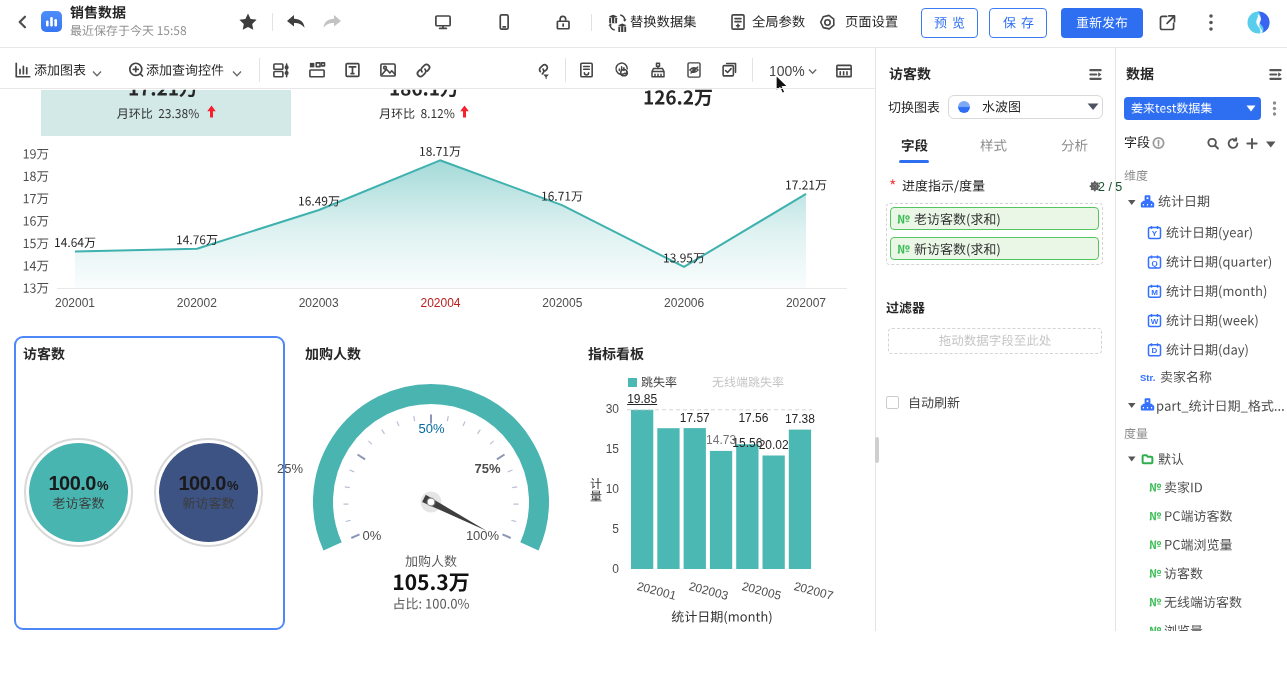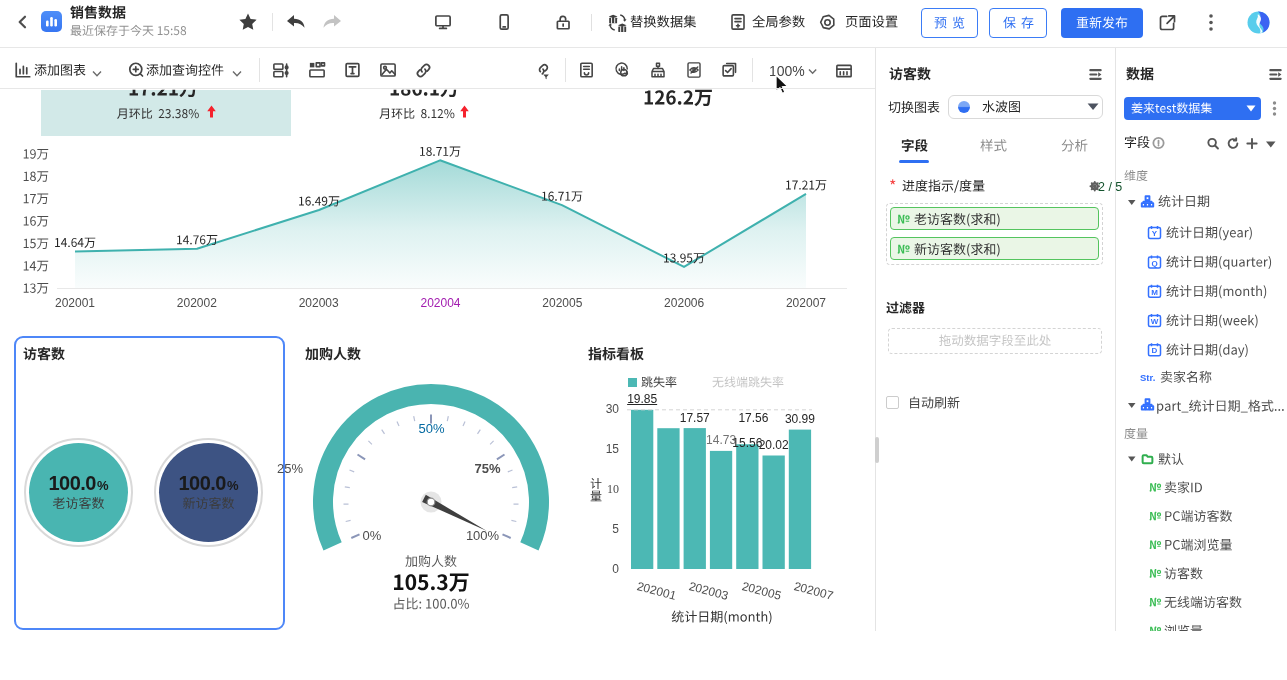--- a/index.html
+++ b/index.html
@@ -93,49 +93,49 @@
     <div style="position:absolute;left:890px;top:207px;width:209px;height:23px;border:1px solid #54c45e;border-radius:4px;background:#eaf6e6"></div>
     <div style="position:absolute;left:890px;top:237px;width:209px;height:23px;border:1px solid #54c45e;border-radius:4px;background:#eaf6e6"></div>
     <div style="position:absolute;left:888px;top:328px;width:214px;height:26px;border:1px dashed #d4d4d4;border-radius:4px"></div>
     <div style="position:absolute;left:886px;top:396px;width:13px;height:13px;border:1px solid #ccc;border-radius:2px;background:#fff"></div>
     <div style="position:absolute;left:876px;top:641px;width:239px;height:39px;background:#2e6ff2"></div>
     <div style="position:absolute;left:1124px;top:97px;width:137px;height:23px;border-radius:4px;background:#2e6ff2"></div>
     <div style="position:absolute;left:769px;top:62px;font-size:14px;color:#454545;line-height:18px;white-space:nowrap;">100%</div>
     <div style="position:absolute;left:-25.0px;top:294.5px;width:200px;text-align:center;font-size:12px;color:#4d4d4d;line-height:16px;white-space:nowrap;">202001</div>
     <div style="position:absolute;left:96.82999999999998px;top:294.5px;width:200px;text-align:center;font-size:12px;color:#4d4d4d;line-height:16px;white-space:nowrap;">202002</div>
     <div style="position:absolute;left:218.65999999999997px;top:294.5px;width:200px;text-align:center;font-size:12px;color:#4d4d4d;line-height:16px;white-space:nowrap;">202003</div>
-    <div style="position:absolute;left:340.49px;top:294.5px;width:200px;text-align:center;font-size:12px;color:#a21caf;line-height:16px;white-space:nowrap;">202004</div>
+    <div style="position:absolute;left:340.49px;top:294.5px;width:200px;text-align:center;font-size:12px;color:#b91c1c;line-height:16px;white-space:nowrap;">202004</div>
     <div style="position:absolute;left:462.31999999999994px;top:294.5px;width:200px;text-align:center;font-size:12px;color:#4d4d4d;line-height:16px;white-space:nowrap;">202005</div>
     <div style="position:absolute;left:584.15px;top:294.5px;width:200px;text-align:center;font-size:12px;color:#4d4d4d;line-height:16px;white-space:nowrap;">202006</div>
     <div style="position:absolute;left:705.98px;top:294.5px;width:200px;text-align:center;font-size:12px;color:#4d4d4d;line-height:16px;white-space:nowrap;">202007</div>
     <div style="position:absolute;left:31px;top:472px;width:95px;display:flex;justify-content:center;align-items:baseline;font-weight:bold;color:#1a1a1a">
       <span style="font-size:20px;letter-spacing:-0.5px">100.0</span>
       <span style="font-size:13px;margin-left:1px">%</span>
     </div>
     <div style="position:absolute;left:161px;top:472px;width:95px;display:flex;justify-content:center;align-items:baseline;font-weight:bold;color:#1a1a1a">
       <span style="font-size:20px;letter-spacing:-0.5px">100.0</span>
       <span style="font-size:13px;margin-left:1px">%</span>
     </div>
     <div style="position:absolute;left:272px;top:527.0px;width:200px;text-align:center;font-size:13px;color:#4d4d4d;line-height:17px;white-space:nowrap;">0%</div>
     <div style="position:absolute;left:277px;top:459.5px;width:200px;text-align:left;font-size:13px;color:#4d4d4d;line-height:17px;white-space:nowrap;">25%</div>
     <div style="position:absolute;left:331.5px;top:420.2px;width:200px;text-align:center;font-size:13px;color:#0369a1;line-height:17px;white-space:nowrap;">50%</div>
     <div style="position:absolute;left:387.5px;top:459.5px;width:200px;text-align:center;font-size:13px;color:#4d4d4d;line-height:17px;white-space:nowrap;font-weight:bold;">75%</div>
     <div style="position:absolute;left:382.5px;top:527.0px;width:200px;text-align:center;font-size:13px;color:#4d4d4d;line-height:17px;white-space:nowrap;">100%</div>
     <div style="position:absolute;left:419px;top:561.0px;width:200px;text-align:right;font-size:12px;color:#4d4d4d;line-height:16px;white-space:nowrap;">0</div>
     <div style="position:absolute;left:419px;top:520.9px;width:200px;text-align:right;font-size:12px;color:#4d4d4d;line-height:16px;white-space:nowrap;">5</div>
-    <div style="position:absolute;left:419px;top:480.8px;width:200px;text-align:right;font-size:12px;color:#4d4d4d;line-height:16px;white-space:nowrap;font-family:Liberation Serif, serif;">10</div>
+    <div style="position:absolute;left:419px;top:480.8px;width:200px;text-align:right;font-size:12px;color:#4d4d4d;line-height:16px;white-space:nowrap;">10</div>
     <div style="position:absolute;left:419px;top:440.7px;width:200px;text-align:right;font-size:12px;color:#4d4d4d;line-height:16px;white-space:nowrap;">15</div>
     <div style="position:absolute;left:419px;top:400.6px;width:200px;text-align:right;font-size:12px;color:#4d4d4d;line-height:16px;white-space:nowrap;">30</div>
     <div style="position:absolute;left:542.15px;top:391.303px;width:200px;text-align:center;font-size:12px;color:#262626;line-height:16px;white-space:nowrap;text-decoration:underline;">19.85</div>
     <div style="position:absolute;left:568.4499999999999px;top:409.66880000000003px;width:200px;text-align:right;font-size:12px;color:#262626;line-height:16px;white-space:nowrap;">17.56</div>
     <div style="position:absolute;left:594.75px;top:409.5886px;width:200px;text-align:center;font-size:12px;color:#262626;line-height:16px;white-space:nowrap;">17.57</div>
     <div style="position:absolute;left:621.05px;top:432.3654px;width:200px;text-align:center;font-size:12px;color:#737373;line-height:16px;white-space:nowrap;">14.73</div>
     <div style="position:absolute;left:647.35px;top:425.7088px;width:200px;text-align:center;font-size:12px;color:#262626;line-height:16px;white-space:nowrap;margin-top:9px;">15.56</div>
     <div style="position:absolute;left:673.65px;top:437.017px;width:200px;text-align:center;font-size:12px;color:#262626;line-height:16px;white-space:nowrap;">20.02</div>
-    <div style="position:absolute;left:699.9499999999999px;top:411.1124px;width:200px;text-align:center;font-size:12px;color:#262626;line-height:16px;white-space:nowrap;">30.99</div>
+    <div style="position:absolute;left:699.9499999999999px;top:411.1124px;width:200px;text-align:center;font-size:12px;color:#262626;line-height:16px;white-space:nowrap;">17.38</div>
     <div style="position:absolute;left:638.6px;top:579px;font-size:12px;color:#4d4d4d;line-height:14px;white-space:nowrap;transform:rotate(15deg);transform-origin:left top">202001</div>
     <div style="position:absolute;left:691.2px;top:579px;font-size:12px;color:#4d4d4d;line-height:14px;white-space:nowrap;transform:rotate(15deg);transform-origin:left top">202003</div>
     <div style="position:absolute;left:743.9px;top:579px;font-size:12px;color:#4d4d4d;line-height:14px;white-space:nowrap;transform:rotate(15deg);transform-origin:left top">202005</div>
     <div style="position:absolute;left:796.4px;top:579px;font-size:12px;color:#4d4d4d;line-height:14px;white-space:nowrap;transform:rotate(15deg);transform-origin:left top">202007</div>
     <div style="position:absolute;left:1062px;top:179px;font-size:12.5px;color:#14532d;line-height:16.5px;white-space:nowrap;margin-left:36px;">2 / 5</div>
     <div style="position:absolute;left:1140px;top:371.5px;font-size:9.5px;font-weight:bold;color:#3370ff">Str.</div>
     <svg style="position:absolute;left:0;top:0;pointer-events:none" width="1287" height="680">
       <defs>
         <path id="g0" d="M6.0 -10.8C6.5 -10.0 6.9 -8.9 7.1 -8.3L8.5 -9.0C8.3 -9.7 7.8 -10.7 7.3 -11.5ZM12.0 -11.6C11.8 -10.7 11.2 -9.6 10.8 -8.9L12.2 -8.3C12.6 -9.0 13.1 -10.0 13.5 -11.0ZM0.8 -5.1V-3.5H2.5V-1.4C2.5 -0.8 2.1 -0.4 1.8 -0.2C2.1 0.1 2.4 0.8 2.5 1.2C2.8 0.9 3.3 0.7 5.8 -0.6C5.7 -1.0 5.5 -1.6 5.5 -2.1L4.1 -1.4V-3.5H5.8V-5.1H4.1V-6.4H5.5V-7.9H1.8C2.0 -8.2 2.2 -8.5 2.4 -8.8H5.8V-10.4H3.3C3.4 -10.7 3.6 -11.1 3.7 -11.4L2.3 -11.9C1.9 -10.6 1.1 -9.5 0.3 -8.7C0.5 -8.3 0.9 -7.4 1.0 -7.1L1.5 -7.6V-6.4H2.5V-5.1ZM7.7 -4.0H11.6V-2.9H7.7ZM7.7 -5.4V-6.4H11.6V-5.4ZM8.9 -11.9V-8.0H6.2V1.2H7.7V-1.5H11.6V-0.6C11.6 -0.4 11.5 -0.4 11.3 -0.3C11.1 -0.3 10.4 -0.3 9.8 -0.4C10.0 0.1 10.2 0.7 10.3 1.2C11.3 1.2 12.0 1.1 12.4 0.9C12.9 0.6 13.0 0.2 13.0 -0.5V-8.0L11.6 -8.0H10.4V-11.9Z"></path>
         <path id="g1" d="M3.4 -12.0C2.7 -10.4 1.5 -8.8 0.3 -7.8C0.6 -7.5 1.2 -6.8 1.4 -6.5C1.7 -6.7 2.0 -7.0 2.3 -7.4V-3.5H3.9V-4.0H12.9V-5.2H8.5V-5.9H11.8V-7.0H8.5V-7.6H11.8V-8.7H8.5V-9.3H12.5V-10.5H8.6C8.5 -10.9 8.2 -11.5 7.9 -11.9L6.4 -11.5C6.5 -11.2 6.7 -10.8 6.8 -10.5H4.5C4.7 -10.8 4.8 -11.1 5.0 -11.5ZM2.2 -3.2V1.3H3.9V0.7H10.3V1.3H12.0V-3.2ZM3.9 -0.6V-1.9H10.3V-0.6ZM6.9 -7.6V-7.0H3.9V-7.6ZM6.9 -8.7H3.9V-9.3H6.9ZM6.9 -5.9V-5.2H3.9V-5.9Z"></path>

